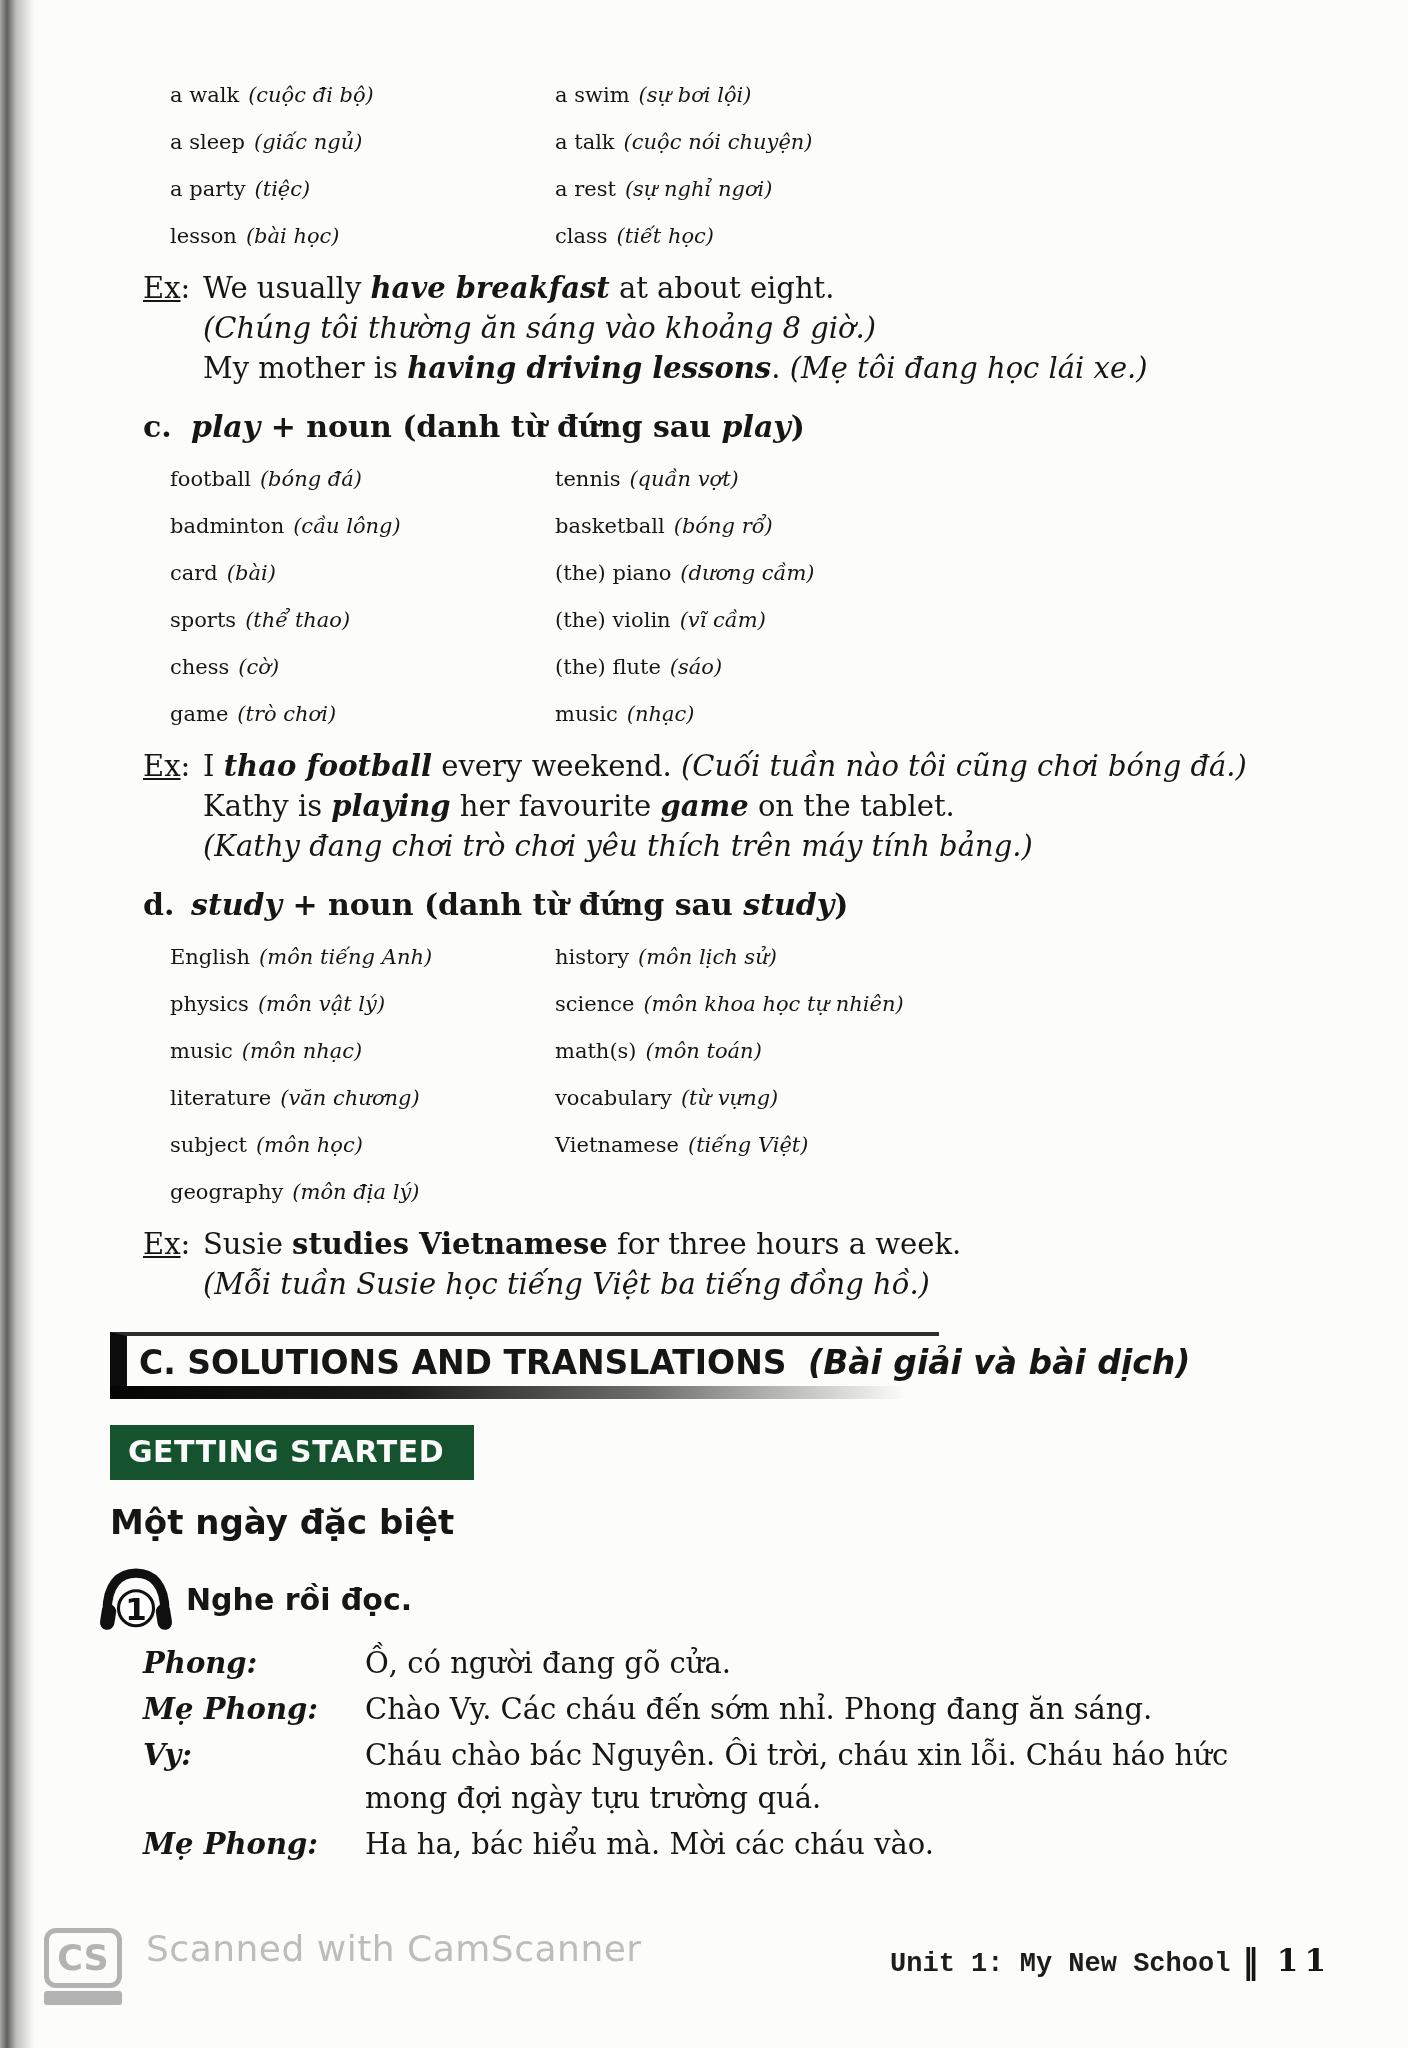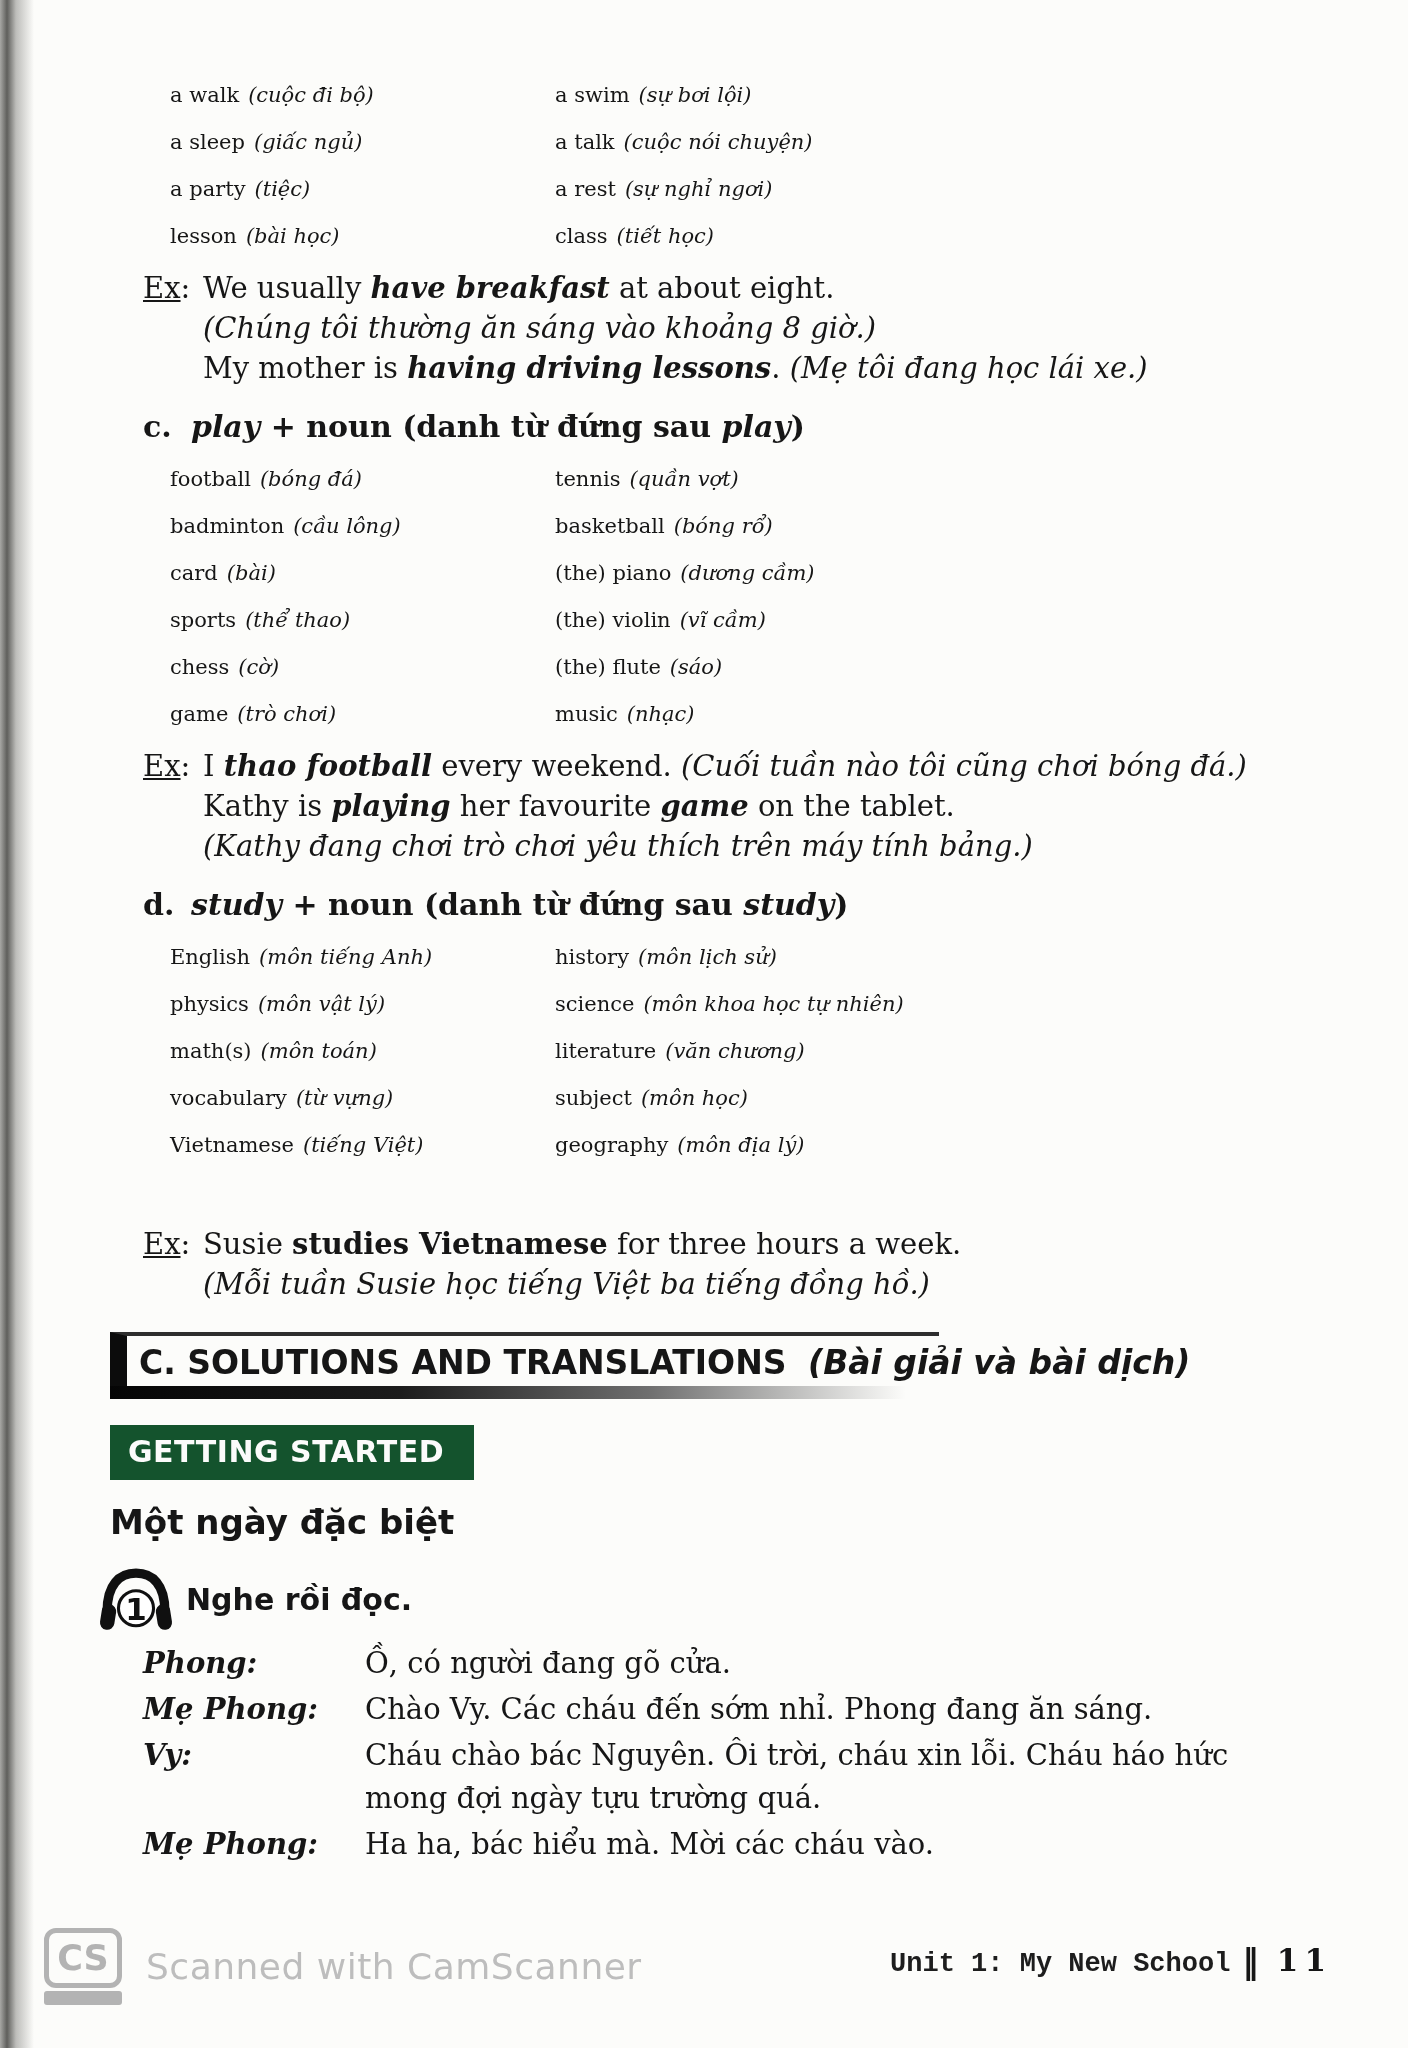--- a/index.html
+++ b/index.html
@@ -65,21 +65,21 @@
   .dialogue{margin-top:10px;margin-left:33px;font-size:29px;}
   .dlg-row{display:flex;line-height:43px;margin-bottom:3px;}
   .dlg-speaker{flex:none;width:222px;font-weight:bold;font-style:italic;}
   .dlg-text{width:905px;}
 
   .footer{position:absolute;top:1940px;right:76px;display:flex;align-items:baseline;gap:12px;}
   .f-unit{font-family:Liberation Mono, monospace;font-weight:bold;font-size:27px;color:#1d1d1d;}
   .f-sep{font-size:33px;font-weight:bold;font-family:"DejaVu Sans",sans-serif;position:relative;top:2px;}
   .f-page{font-weight:bold;font-size:31px;letter-spacing:6px;margin-left:6px;}
 
-  .wm{position:absolute;left:44px;top:1928px;display:flex;align-items:center;gap:24px;}
+  .wm{position:absolute;left:44px;top:1928px;display:flex;gap:24px;}
   .wm-logo{width:78px;flex:none;}
   .wm-cs{display:block;height:50px;border:5px solid #b3b3b3;border-radius:12px;
     color:#b3b3b3;font-family:"DejaVu Sans","Liberation Sans",sans-serif;font-weight:bold;
     font-size:35px;text-align:center;line-height:50px;}
   .wm-bar{height:14px;background:#b3b3b3;border-radius:3px;margin-top:3px;}
   .wm-text{color:#bdbdbd;font-family:"DejaVu Sans","Liberation Sans",sans-serif;font-size:36px;letter-spacing:0.5px;}
 </style>
 </head>
 <body>
 
@@ -140,20 +140,21 @@
     <h3 class="sec-head">
       <span class="sec-label">d.</span>
       <span><span class="fb fi">study</span><span> + noun (danh từ đứng sau </span><span class="fb fi">study</span><span>)</span></span>
     </h3>
 
     <section class="vocab-grid">
       <div><span class="vw">English</span><span class="vn">(môn tiếng Anh)</span></div>
       <div><span class="vw">history</span><span class="vn">(môn lịch sử)</span></div>
       <div><span class="vw">physics</span><span class="vn">(môn vật lý)</span></div>
       <div><span class="vw">science</span><span class="vn">(môn khoa học tự nhiên)</span></div>
+      <div><span class="vw">music</span><span class="vn">(môn nhạc)</span></div>
       <div><span class="vw">math(s)</span><span class="vn">(môn toán)</span></div>
       <div><span class="vw">literature</span><span class="vn">(văn chương)</span></div>
       <div><span class="vw">vocabulary</span><span class="vn">(từ vựng)</span></div>
       <div><span class="vw">subject</span><span class="vn">(môn học)</span></div>
       <div><span class="vw">Vietnamese</span><span class="vn">(tiếng Việt)</span></div>
       <div><span class="vw">geography</span><span class="vn">(môn địa lý)</span></div>
       <div><span class="vw"></span><span class="vn"></span></div>
     </section>
 
     <section class="ex-block">

